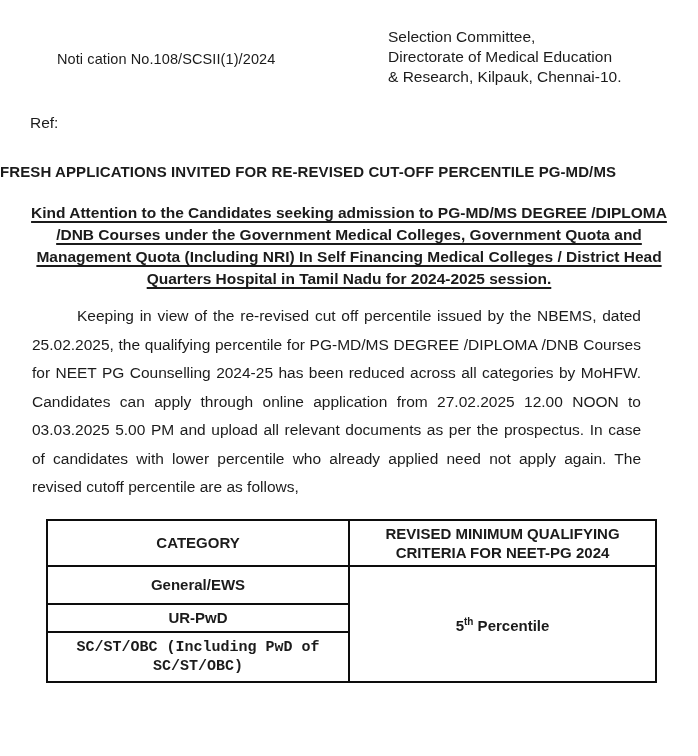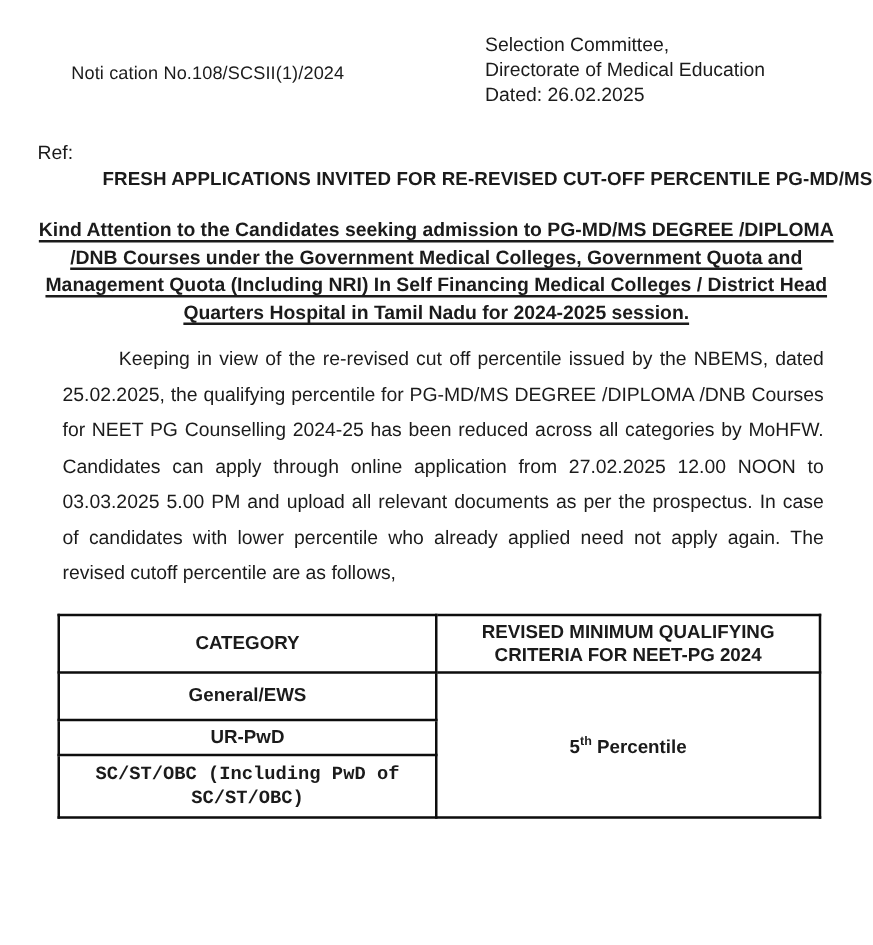--- a/index.html
+++ b/index.html
@@ -35,42 +35,42 @@
   .ref-row {
     margin-top: 26px;
     padding-left: 30px;
     padding-right: 40px;
     font-size: 15.5px;
     line-height: 20px;
     display: flex;
   }
   .ref-label { flex: 0 0 52px; }
   .title {
-    margin-top: 0;
-    text-align: right;
+    margin-top: 28px;
+    text-align: left;
     font-weight: bold;
     font-size: 15px;
     line-height: 21px;
     letter-spacing: 0.1px;
   }
   .title div { white-space: pre-wrap; }
   .attention {
     margin-top: 20px;
     padding: 0 30px;
     text-align: center;
     font-weight: bold;
     font-size: 15.5px;
     line-height: 22px;
     text-decoration: underline;
     text-decoration-thickness: 2px;
     text-underline-offset: 3px;
   }
   .body-para {
     margin-top: 12px;
-    margin-left: 50px;
+    margin-left: 32px;
     width: 609px;
     font-size: 15.5px;
     line-height: 28.5px;
     text-align: justify;
     text-indent: 45px;
   }
   table.cutoff {
     margin-top: 17px;
     margin-left: 46px;
     border-collapse: collapse;
@@ -98,21 +98,21 @@
 </head>
 <body>
 
 <div class="page">
 
   <div class="header-row">
     <div class="notif-no">Noti cation No.108/SCSII(1)/2024</div>
     <div class="address-block">
       <div>Selection Committee,</div>
       <div>Directorate of Medical Education</div>
-      <div>Dated: 26.02.2025</div>
+      <div>&amp; Research, Kilpauk, Chennai-10.</div>
     </div>
   </div>
 
   <div class="ref-row">
     <span class="ref-label">Ref:</span>
   </div>
 
   <div class="title">
     <div>FRESH APPLICATIONS INVITED FOR RE-REVISED CUT-OFF PERCENTILE PG-MD/MS</div>
   </div>

